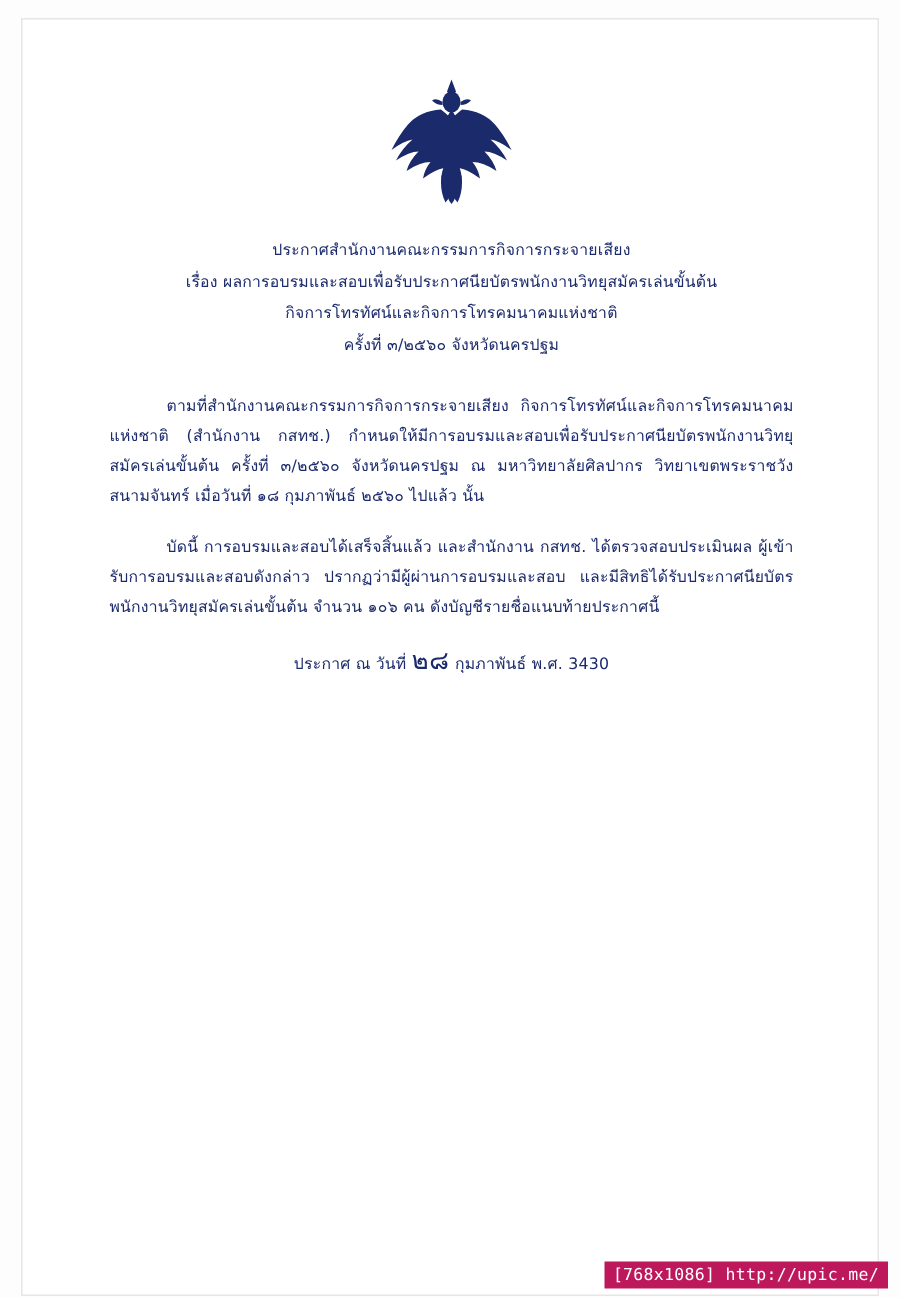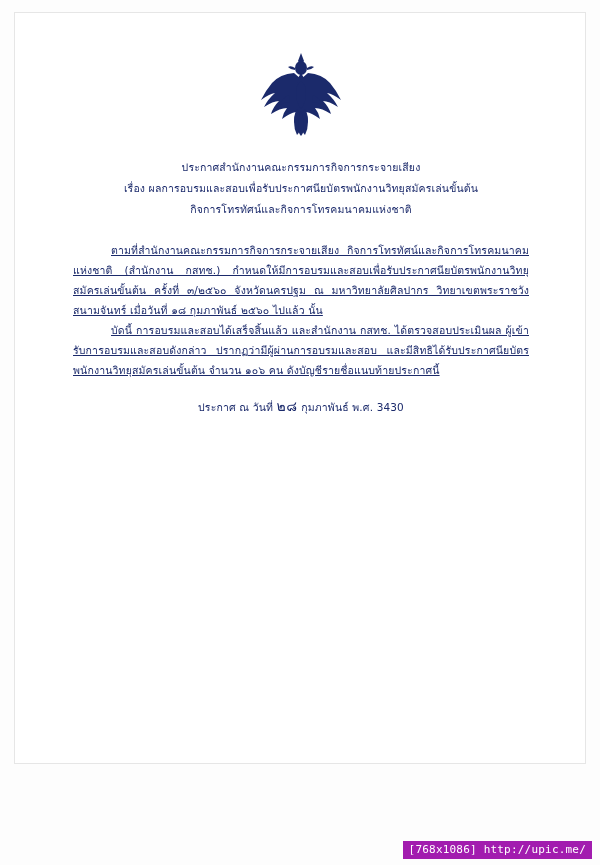--- a/index.html
+++ b/index.html
@@ -21,21 +21,21 @@
     width: 600px;
     height: 865px;
     background: #fdfdfd;
     box-sizing: border-box;
   }
   .sheet {
     position: absolute;
     left: 14px;
     top: 12px;
     width: 572px;
-    height: 752px;
+    height: 852px;
     background: #ffffff;
     border: 1px solid #e6e6e6;
     box-sizing: border-box;
   }
   .doc-body {
     position: absolute;
     left: 0;
     top: 0;
     width: 572px;
     padding: 0;
@@ -52,29 +52,29 @@
   .text-block {
     margin: 20px 0 0 0;
     padding: 0 58px 0 58px;
     color: #1b2a6b;
     font-size: 10.5px;
     line-height: 20px;
     letter-spacing: 0.15px;
   }
   .indent { text-indent: 38px; }
   .head-line { text-align: center; line-height: 21px; }
-  .para { margin-top: 0; text-align: justify; text-decoration: underline; }
+  .para { margin-top: 14px; text-align: justify; }
   .para-tight { margin-top: 12px; text-align: justify; }
 
   .announce-date {
     margin-top: 16px;
     text-align: center;
   }
   .announce-date .big {
-    font-size: 14px;
+    font-size: 17px;
     letter-spacing: 0.5px;
   }
 
   .sign-area {
     margin-top: 24px;
     text-align: center;
     color: #1b2a6b;
   }
   .signature-mark {
     height: 34px;
@@ -82,21 +82,21 @@
   }
   .signature-mark svg { display:block; margin: 0 auto; }
   .sign-name { font-size: 10.5px; line-height: 19px; }
   .sign-title { font-size: 10.5px; line-height: 19px; }
 
   
   .watermark {
     position: absolute;
     right: 8px;
     bottom: 6px;
-    background: #a21caf;
+    background: #be185d;
     color: #ffffff;
     font-family: "DejaVu Sans Mono", "Liberation Mono", monospace;
     font-size: 11px;
     padding: 2px 6px 3px 6px;
     letter-spacing: 0.2px;
     white-space: nowrap;
   }
   .watermark .dim { color: #ffffff; }
   .watermark .url { color: #ffffff; }
 </style>
@@ -130,20 +130,21 @@
             <path d="M36 44 q-7 3 -10 10 q6 -3 11 -3 z"></path>
             <path d="M60 44 q7 3 10 10 q-6 -3 -11 -3 z"></path>
           </g>
         </svg>
       </div>
 
       <div class="text-block">
         <div class="head-line">ประกาศสำนักงานคณะกรรมการกิจการกระจายเสียง</div>
         <div class="head-line">เรื่อง ผลการอบรมและสอบเพื่อรับประกาศนียบัตรพนักงานวิทยุสมัครเล่นขั้นต้น</div>
         <div class="head-line">กิจการโทรทัศน์และกิจการโทรคมนาคมแห่งชาติ</div>
+        <div class="head-line">ครั้งที่ ๓/๒๕๖๐ จังหวัดนครปฐม</div>
       </div>
 
       <div class="text-block">
         <div class="para indent">ตามที่สำนักงานคณะกรรมการกิจการกระจายเสียง กิจการโทรทัศน์และกิจการโทรคมนาคมแห่งชาติ (สำนักงาน กสทช.) กำหนดให้มีการอบรมและสอบเพื่อรับประกาศนียบัตรพนักงานวิทยุสมัครเล่นขั้นต้น ครั้งที่ ๓/๒๕๖๐ จังหวัดนครปฐม ณ มหาวิทยาลัยศิลปากร วิทยาเขตพระราชวังสนามจันทร์ เมื่อวันที่ ๑๘ กุมภาพันธ์ ๒๕๖๐ ไปแล้ว นั้น</div>
         <div class="para indent">บัดนี้ การอบรมและสอบได้เสร็จสิ้นแล้ว และสำนักงาน กสทช. ได้ตรวจสอบประเมินผล ผู้เข้ารับการอบรมและสอบดังกล่าว ปรากฏว่ามีผู้ผ่านการอบรมและสอบ และมีสิทธิได้รับประกาศนียบัตรพนักงานวิทยุสมัครเล่นขั้นต้น จำนวน ๑๐๖ คน ดังบัญชีรายชื่อแนบท้ายประกาศนี้</div>
 
         <div class="announce-date">
           <span>ประกาศ  ณ  วันที่</span>
           <span class="big">๒๘</span>
           <span>กุมภาพันธ์ พ.ศ. 3430</span>

